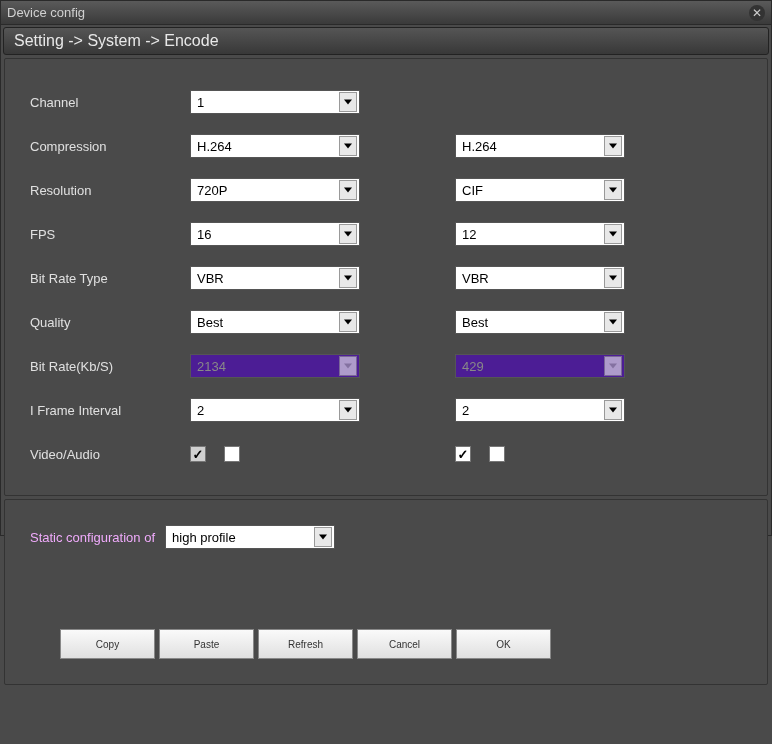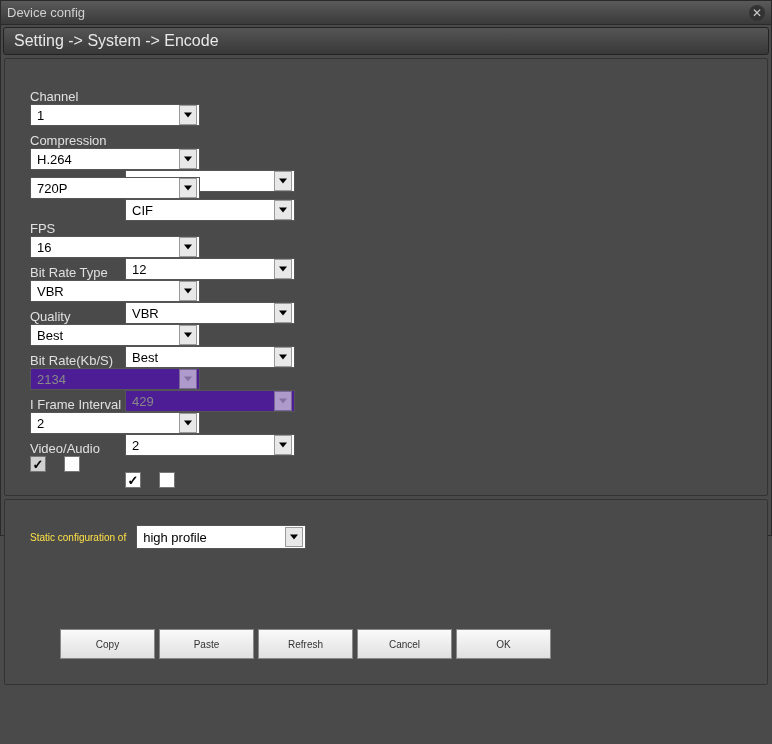--- a/index.html
+++ b/index.html
@@ -59,24 +59,23 @@
     }
     .content {
       padding: 30px 25px 10px 25px;
       border: 1px solid #333;
       margin: 3px;
       background: #4a4a4a;
       border-radius: 2px;
     }
     .form-row {
       display: flex;
-      align-items: flex-start;
+      align-items: center;
       margin-bottom: 18px;
       height: 26px;
-      flex-direction: column;
     }
     .form-label {
       width: 160px;
       color: #e0e0e0;
       font-size: 13px;
     }
     .dropdown {
       width: 170px;
       height: 24px;
       background: #ffffff;
@@ -140,23 +139,23 @@
       background: #4a4a4a;
       padding: 25px;
       border-radius: 2px;
     }
     .static-row {
       display: flex;
       align-items: center;
       margin-bottom: 80px;
     }
     .static-label {
-      color: #fde047;
+      color: #f0abfc;
       margin-right: 10px;
-      font-size: 10px;
+      font-size: 13px;
     }
     .button-row {
       display: flex;
       gap: 4px;
       margin-left: 30px;
     }
     .btn {
       width: 95px;
       height: 30px;
       background: linear-gradient(to bottom, #fafafa, #e0e0e0);
@@ -213,20 +212,21 @@
         <span>H.264</span>
         <div class="dropdown-arrow">
             <svg viewBox="0 0 10 6">
               <polygon points="0,0 10,0 5,6" fill="#000"></polygon>
             </svg>
           </div>
       </div>
     </div>
 
     <div class="form-row">
+      <div class="form-label">Resolution</div>
       <div class="dropdown">
         <span>720P</span>
         <div class="dropdown-arrow">
             <svg viewBox="0 0 10 6">
               <polygon points="0,0 10,0 5,6" fill="#000"></polygon>
             </svg>
           </div>
       </div>
       <div class="dropdown col2">
         <span>CIF</span>

